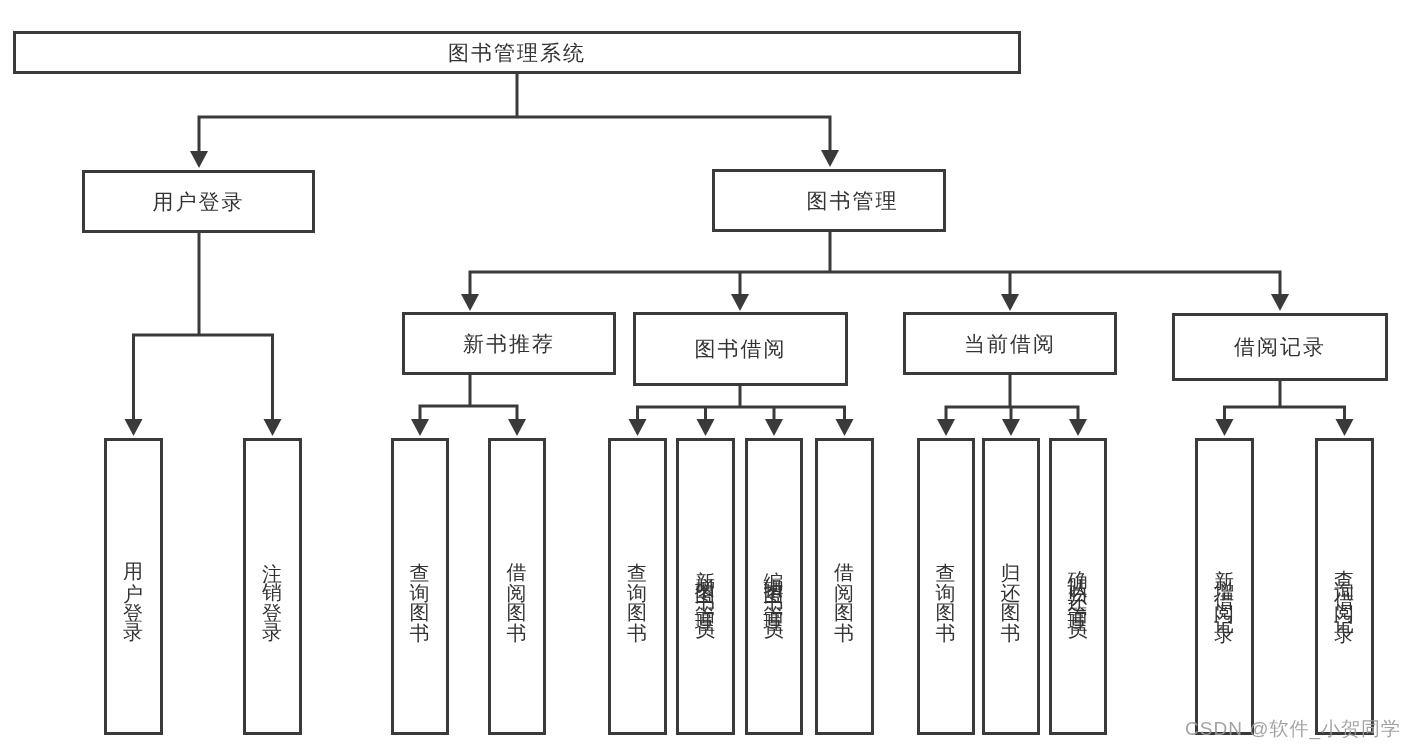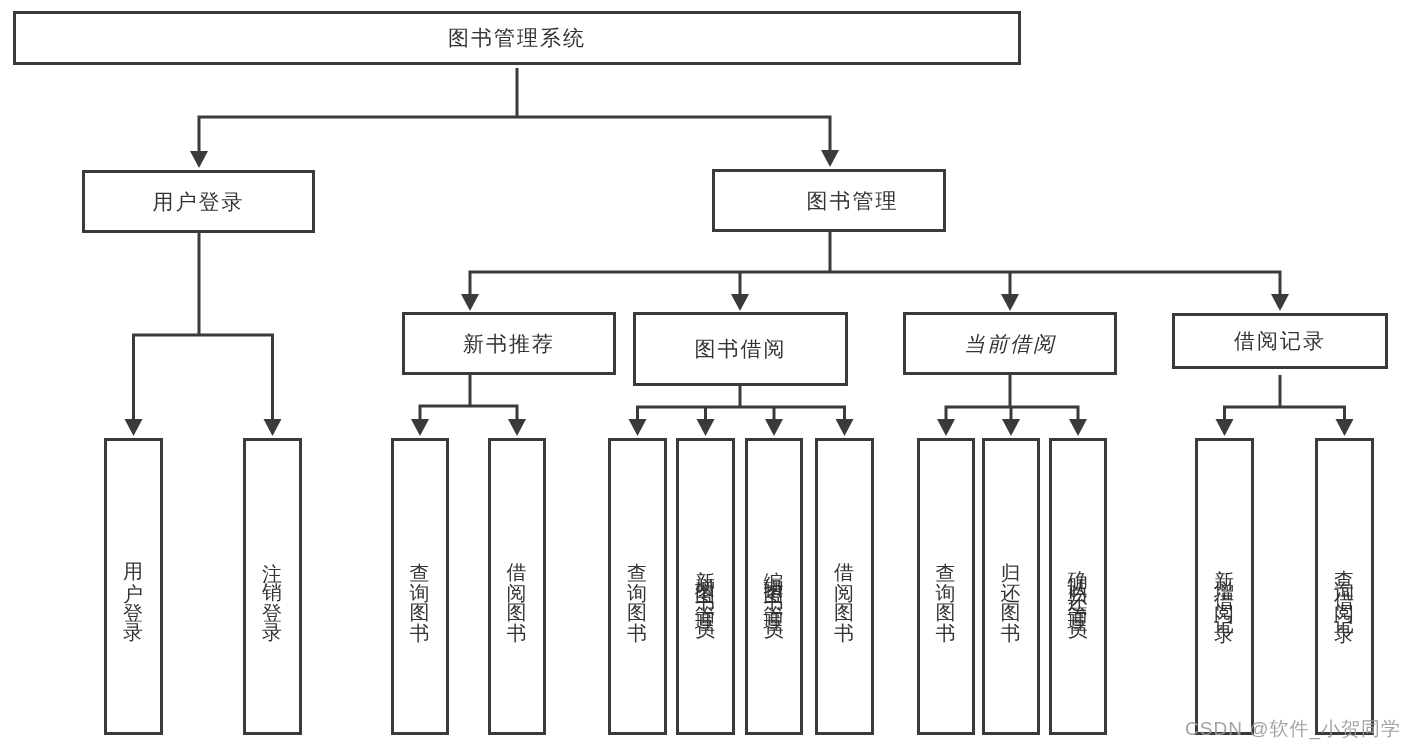--- a/index.html
+++ b/index.html
@@ -110,41 +110,41 @@
     <polygon points="937,419 955,419 946,436"></polygon>
     <polygon points="1002,419 1020,419 1011,436"></polygon>
     <polygon points="1069,419 1087,419 1078,436"></polygon>
 
     <path d="M 1280 375 L 1280 407"></path>
     <path d="M 1224.5 421 L 1224.5 407 L 1344.5 407 L 1344.5 421"></path>
     <polygon points="1215.5,419 1233.5,419 1224.5,436"></polygon>
     <polygon points="1335.5,419 1353.5,419 1344.5,436"></polygon>
   </svg>
 
-  <div class="box" style="left:13px;top:11px;width:1008px;height:54px;">
+  <div class="box" style="left:13px;top:31px;width:1008px;height:43px;">
     <span>图书管理系统</span>
   </div>
 
   <div class="box" style="left:82px;top:170px;width:233px;height:63px;">
     <span>用户登录</span>
   </div>
   <div class="box" style="left:712px;top:169px;width:234px;height:63px;padding-left:47px;">
     <span>图书管理</span>
   </div>
 
   <div class="box" style="left:363px;top:312px;width:214px;height:63px;margin-left:39px;">
     <span>新书推荐</span>
   </div>
   <div class="box" style="left:633px;top:312px;width:215px;height:74px;">
     <span>图书借阅</span>
   </div>
-  <div class="box" style="left:903px;top:312px;width:214px;height:63px;font-style:italic;">
+  <div class="box" style="left:903px;top:312px;width:214px;height:63px;">
     <span>当前借阅</span>
   </div>
-  <div class="box" style="left:1172px;top:313px;width:216px;height:56px;">
+  <div class="box" style="left:1172px;top:313px;width:216px;height:68px;">
     <span>借阅记录</span>
   </div>
 
   <div class="leaf" style="left:104px;width:59px;">
     <span class="vtext v4">用户登录</span>
   </div>
   <div class="leaf" style="left:243px;width:59px;">
     <span class="vtext v4">注销登录</span>
   </div>
 

